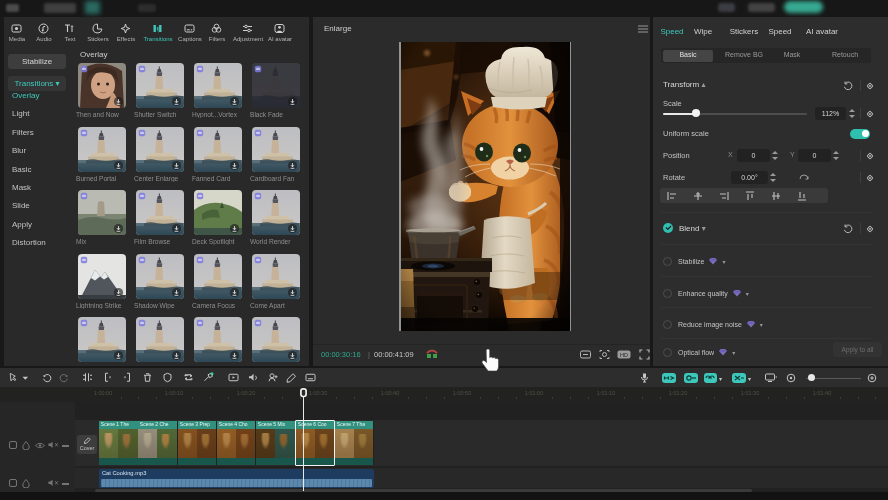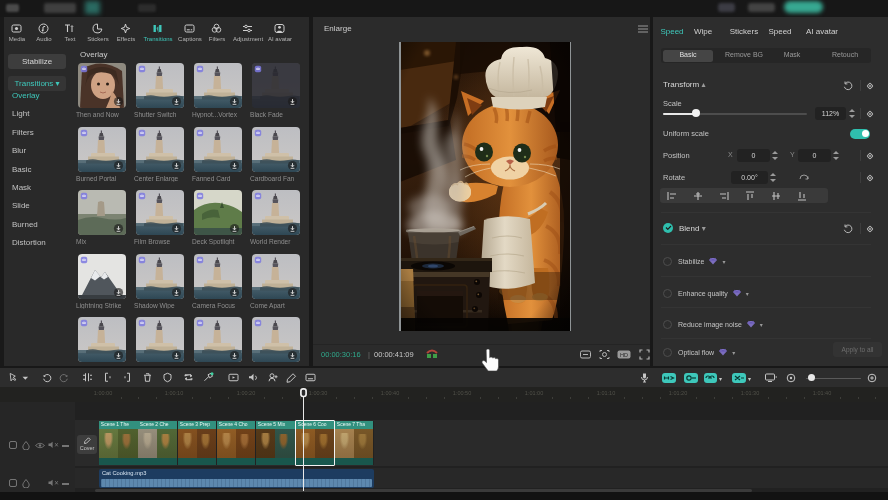--- a/index.html
+++ b/index.html
@@ -97,21 +97,21 @@
 
 <div class="abs" style="left:8px;top:54px;width:58px;height:15px;background:#3d3d3d;border-radius:3px;color:#d6d6d6;font-size:8px;line-height:15px;text-align:center;">Stabilize</div>
 <div class="abs" style="left:8px;top:76px;width:58px;height:15px;background:#353535;border-radius:3px;color:#3ec8bb;font-size:8px;line-height:15px;text-align:center;">Transitions ▾</div>
 <div class="abs" style="left:12px;top:91px;width:60px;font-size:8px;color:#3ec8bb;">Overlay</div>
 <div class="abs" style="left:12px;top:109.4px;width:60px;font-size:8px;color:#c2c2c2;">Light</div>
 <div class="abs" style="left:12px;top:127.80000000000001px;width:60px;font-size:8px;color:#c2c2c2;">Filters</div>
 <div class="abs" style="left:12px;top:146.20000000000002px;width:60px;font-size:8px;color:#c2c2c2;">Blur</div>
 <div class="abs" style="left:12px;top:164.60000000000002px;width:60px;font-size:8px;color:#c2c2c2;">Basic</div>
 <div class="abs" style="left:12px;top:183.00000000000003px;width:60px;font-size:8px;color:#c2c2c2;">Mask</div>
 <div class="abs" style="left:12px;top:201.40000000000003px;width:60px;font-size:8px;color:#c2c2c2;">Slide</div>
-<div class="abs" style="left:12px;top:219.80000000000004px;width:60px;font-size:8px;color:#c2c2c2;">Burned</div>
+<div class="abs" style="left:12px;top:219.80000000000004px;width:60px;font-size:8px;color:#c2c2c2;">Apply</div>
 <div class="abs" style="left:12px;top:238.20000000000005px;width:60px;font-size:8px;color:#c2c2c2;">Distortion</div>
 <div class="abs" style="left:80px;top:50px;font-size:8px;color:#cdcdcd;">Overlay</div>
 <svg width="0" height="0" style="position:absolute;">
       <defs>
 <linearGradient id="sky" x1="0" y1="0" x2="0" y2="1">
           <stop offset="0" stop-color="#bdbec2"></stop>
           <stop offset="1" stop-color="#cbc8c6"></stop>
         </linearGradient>
 <linearGradient id="sea" x1="0" y1="0" x2="0" y2="1">
           <stop offset="0" stop-color="#49616d"></stop>

